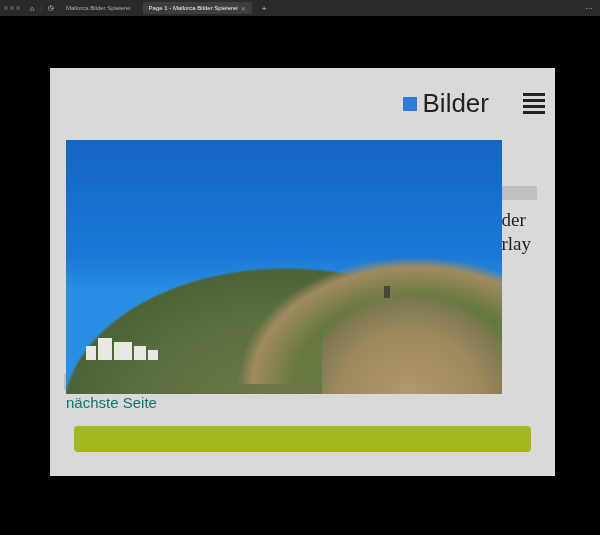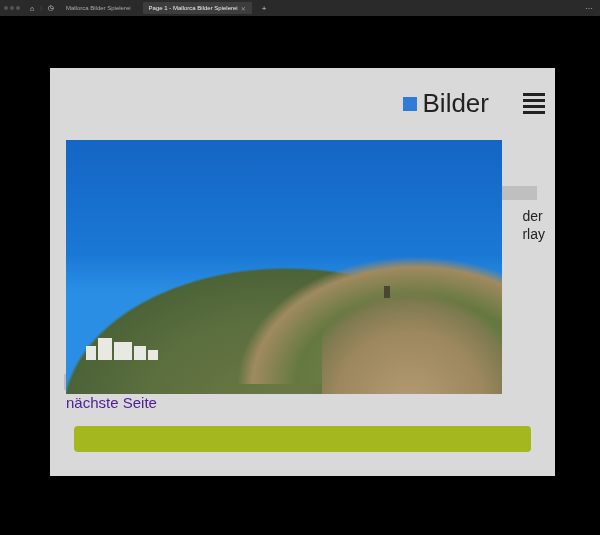--- a/index.html
+++ b/index.html
@@ -109,29 +109,30 @@
 
   
   .ph {
     position: absolute; background: #bfbfbf;
   }
   .ph.top-right { right: 18px; top: 118px; width: 40px; height: 14px; }
   .ph.left { left: 14px; top: 306px; width: 22px; height: 16px; }
 
   
   .side-text {
-    position: absolute; right: 10px; top: 140px;
-    font-size: 14px; color: #222; line-height: 1.25;
+    position: absolute; right: 24px; top: 140px;
+    font-size: 19px; color: #222; line-height: 1.25;
     text-align: left;
+    font-family: Liberation Serif, serif;
   }
 
   
   .caption {
     position: absolute; left: 16px; top: 326px;
-    font-size: 15px; color: #4c1d95;
+    font-size: 15px; color: #0f766e;
   }
 
   
   .bar {
     position: absolute; left: 24px; right: 24px; bottom: 24px;
     height: 26px; border-radius: 4px;
     background: #a4b71f;
   }
 </style>
 </head>

